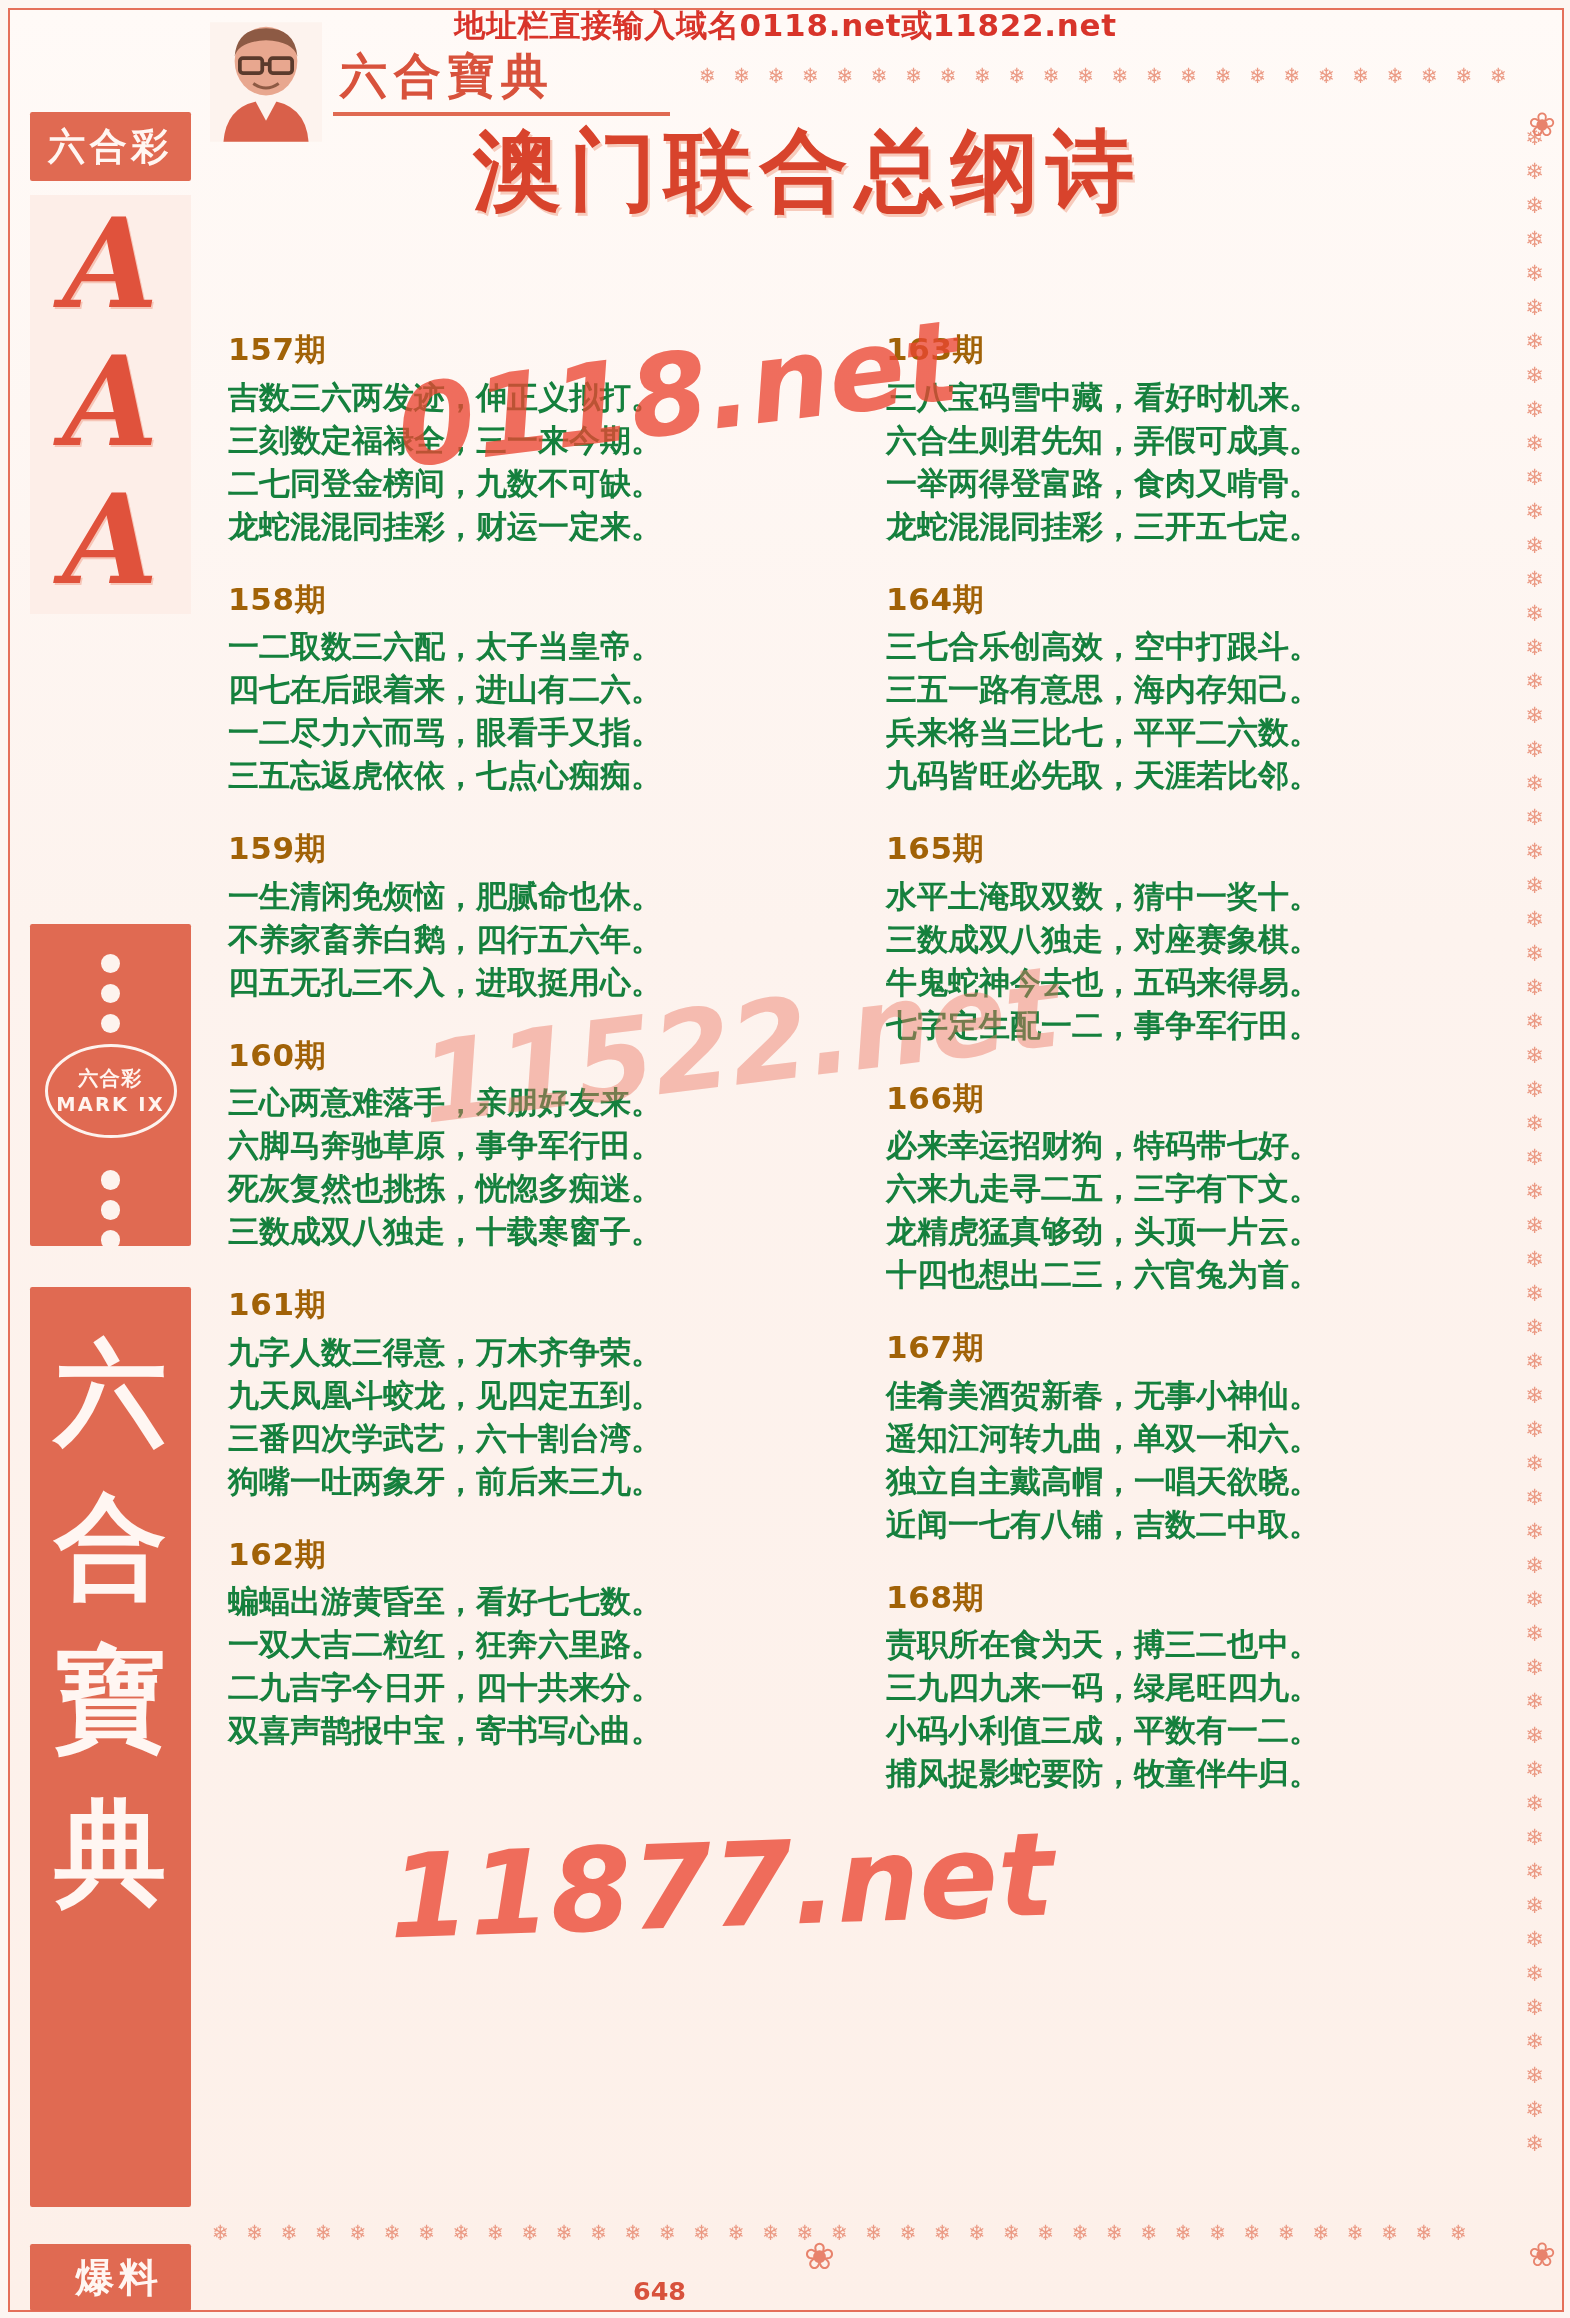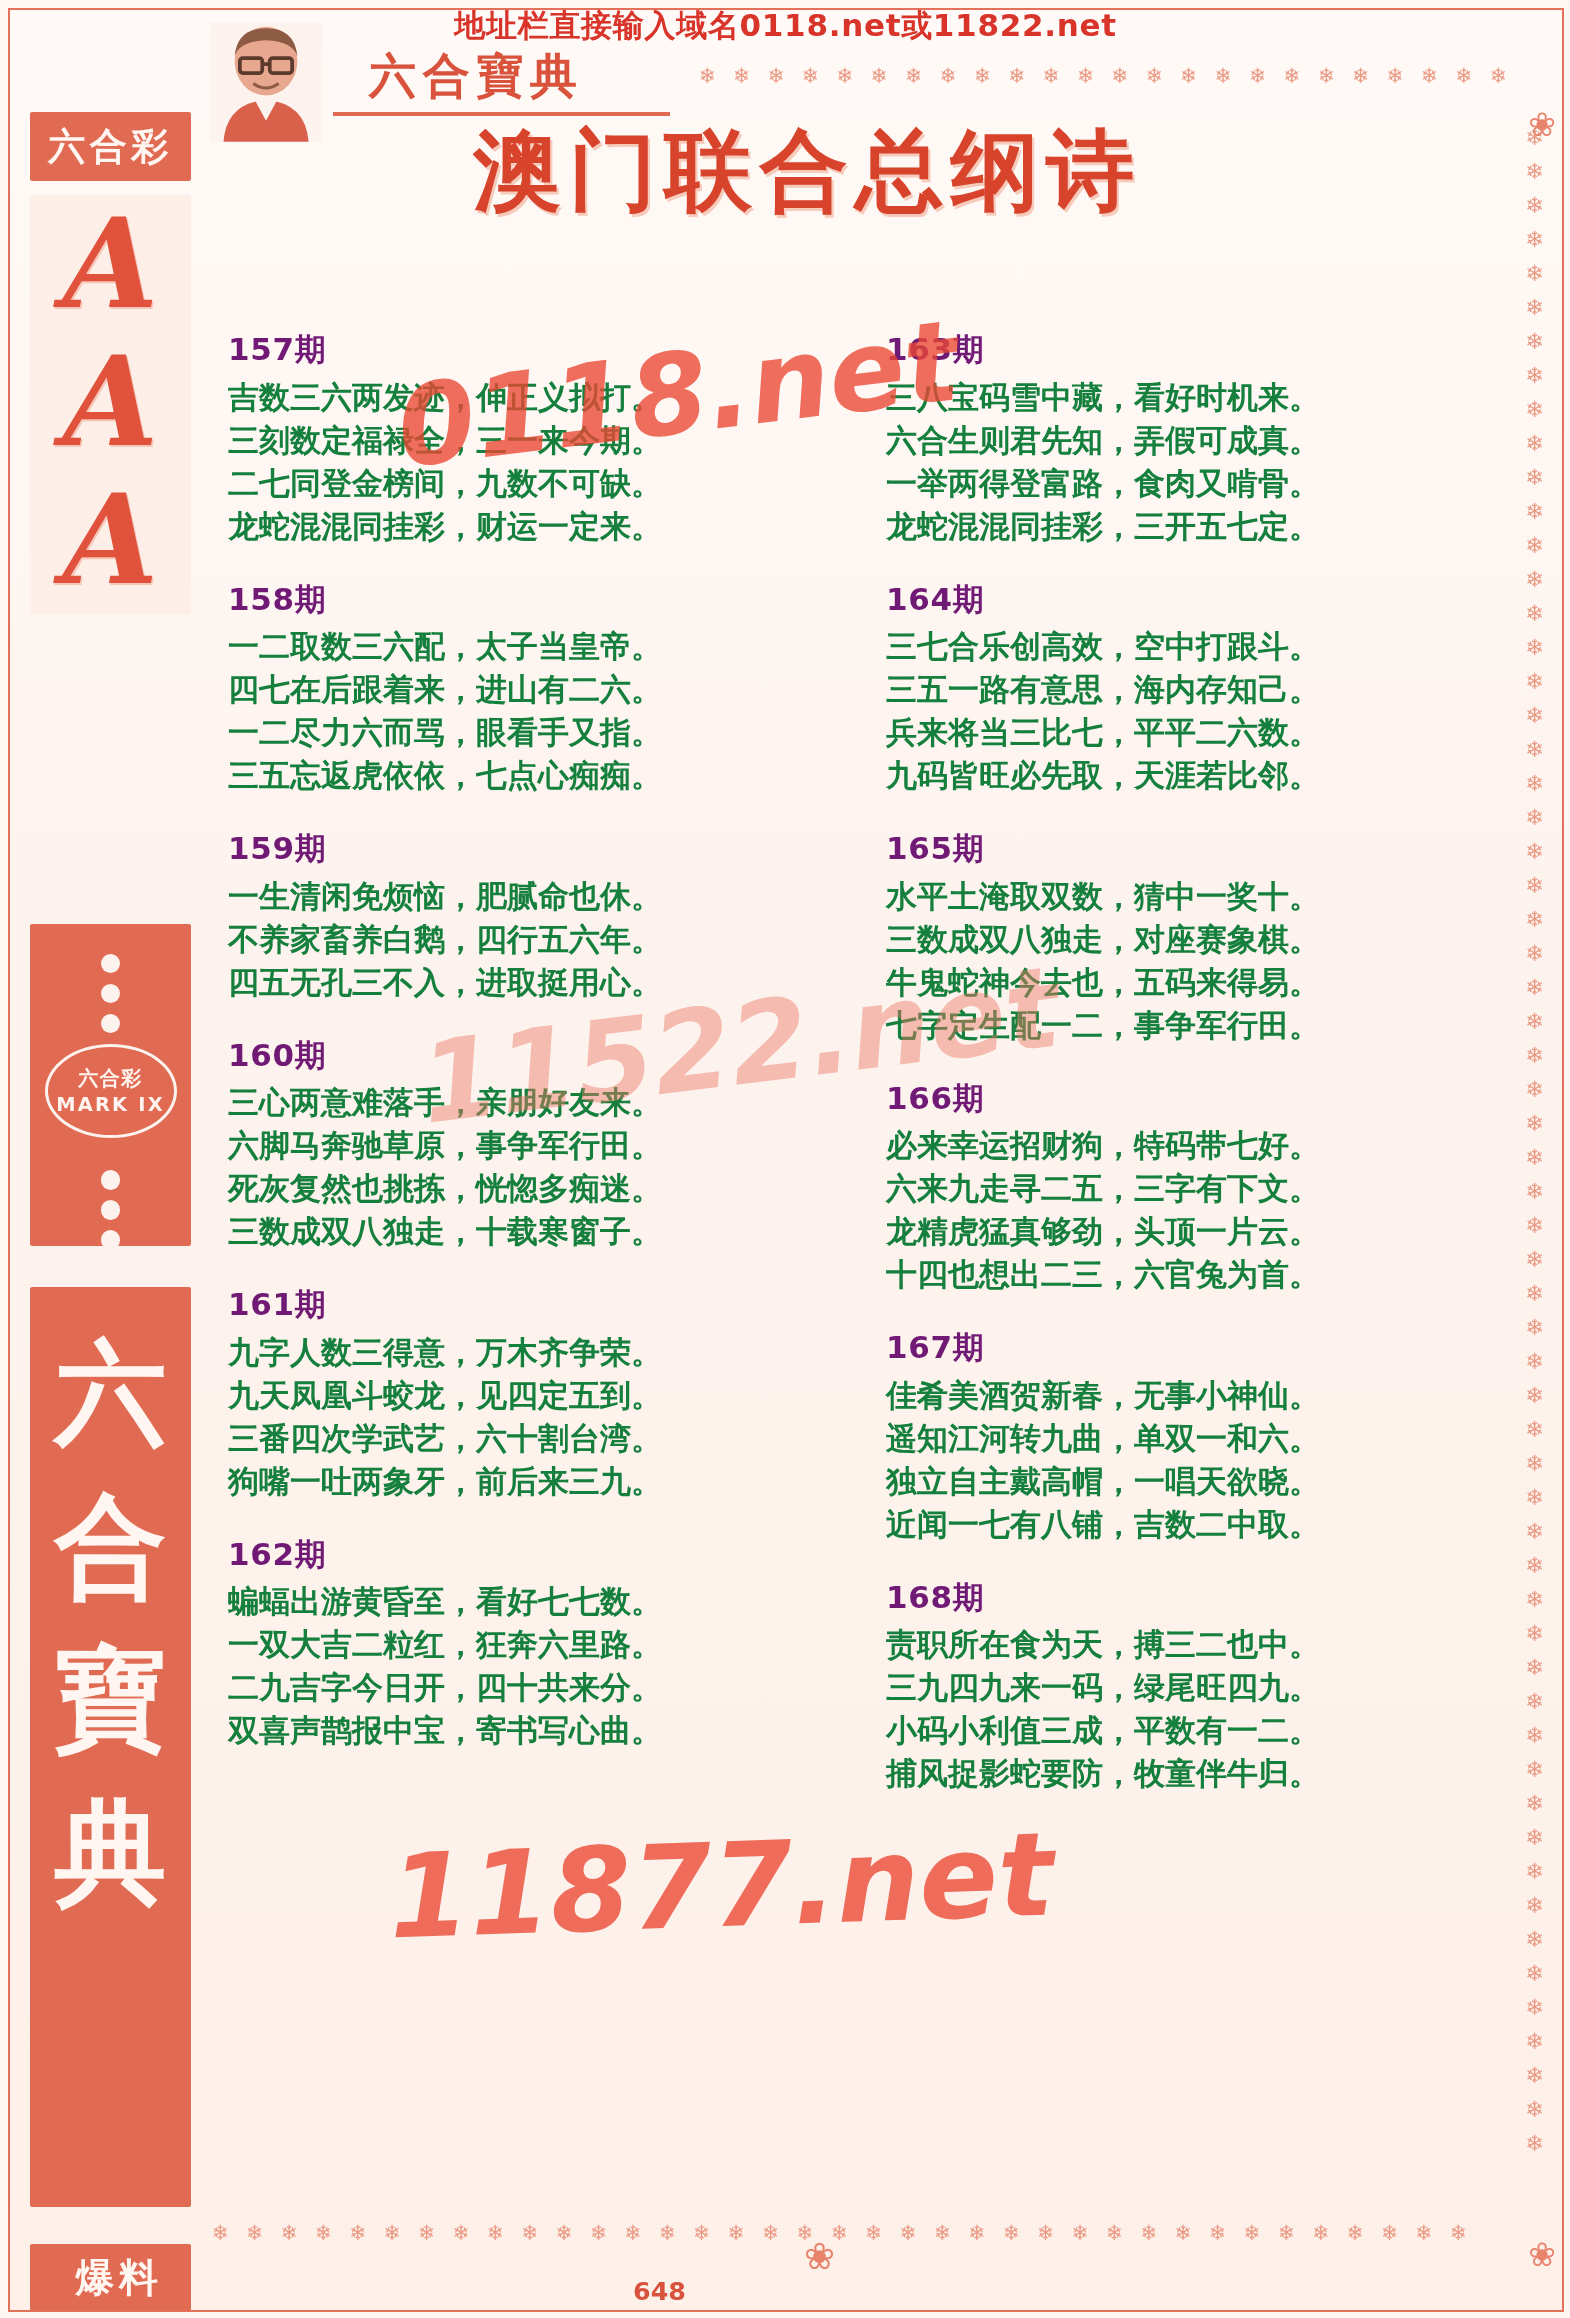--- a/index.html
+++ b/index.html
@@ -166,21 +166,20 @@
     overflow: hidden;
   }
   #brand-text {
     position: absolute;
     left: 138px; top: 22.4px;
     font-size: 47px;
     font-weight: bold;
     color: #d8523c;
     letter-spacing: 6.7px;
     font-family: "DejaVu Sans", "Liberation Sans", sans-serif;
-    margin-left: 29px;
   }
   #brand-rule {
     position: absolute;
     left: 131px; top: 90px;
     width: 337px; height: 3.7px;
     background: #e06a52;
   }
   #paw-row-top {
     position: absolute;
     left: 494px; top: 43px;
@@ -225,21 +224,21 @@
     top: 0;
     width: 643px;
   }
   #col-left { left: 15px; }
   #col-right { left: 673px; }
 
   .entry { margin-bottom: 31px; }
   .entry-title {
     font-size: 31px;
     font-weight: bold;
-    color: #701a75;
+    color: #a16207;
     margin-bottom: 4.5px;
     letter-spacing: 0.7px;
   }
   .verse-line {
     font-size: 31px;
     line-height: 43px;
     color: #15803d;
     font-family: "DejaVu Serif", "Liberation Serif", serif;
     font-weight: bold;
     letter-spacing: 0px;

